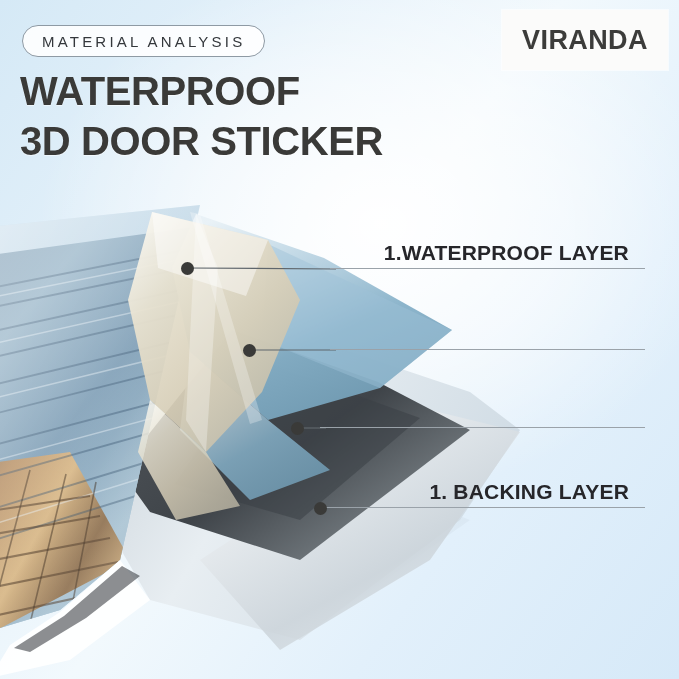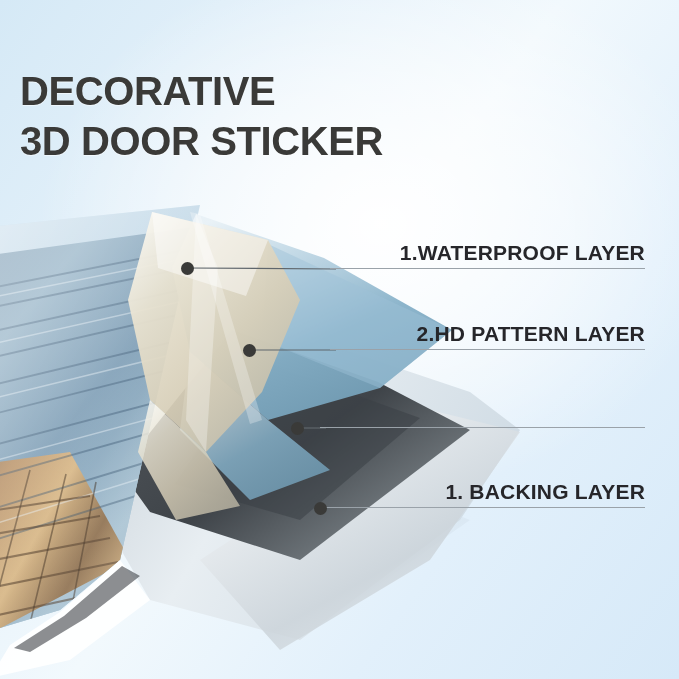--- a/index.html
+++ b/index.html
@@ -44,21 +44,21 @@
   .brandbox span{
     font-size:27px;font-weight:700;color:#3c3c3a;letter-spacing:0.4px;
   }
 
   
   .art{position:absolute;left:0;top:0;width:679px;height:679px;}
 
   
   .callout{position:absolute;}
   .callout .txt{
-    position:absolute;right:0;bottom:4px;
+    position:absolute;right:16px;bottom:4px;
     font-size:21px;font-weight:700;color:#26262a;
     letter-spacing:.2px;white-space:nowrap;margin-left:28px;
   }
   .callout .rule{
     position:absolute;left:0;bottom:0;height:0;
     border-top:1.2px solid #9aa2a9;
     width:100%;
   }
   .dot{
     position:absolute;width:13px;height:13px;border-radius:50%;
@@ -215,33 +215,38 @@
 
       <g stroke="#5f666c" stroke-width="1.2" fill="none">
         <line x1="187" y1="268" x2="336" y2="269"></line>
         <line x1="249" y1="350" x2="336" y2="350"></line>
         <line x1="297" y1="428" x2="326" y2="428"></line>
         <line x1="320" y1="508" x2="326" y2="508"></line>
       </g>
     </g>
   </svg>
 
-
-  <div class="headline">DECORATIVE
+  <div class="pill">
+    <span>MATERIAL ANALYSIS</span>
+  </div>
+
+  <div class="headline">WATERPROOF
 3D DOOR STICKER</div>
 
+  <div class="brandbox">
+    <span>VIRANDA</span>
+  </div>
 
   <div id="callouts">
       <div class="callout" style="left: 330px; top: 239px; width: 315px; height: 30px;">
         <div class="txt">1.WATERPROOF LAYER</div>
         <div class="rule"></div>
       </div>
       <div class="dot" style="left: 180.5px; top: 261.5px;"></div>
       <div class="callout" style="left: 330px; top: 320px; width: 315px; height: 30px;">
-        <div class="txt">2.HD PATTERN LAYER</div>
         <div class="rule"></div>
       </div>
       <div class="dot" style="left: 242.5px; top: 343.5px;"></div>
       <div class="callout" style="left: 320px; top: 398px; width: 325px; height: 30px;">
         <div class="rule"></div>
       </div>
       <div class="dot" style="left: 290.5px; top: 421.5px;"></div>
       <div class="callout" style="left: 320px; top: 478px; width: 325px; height: 30px;">
         <div class="txt">1. BACKING LAYER</div>
         <div class="rule"></div>

